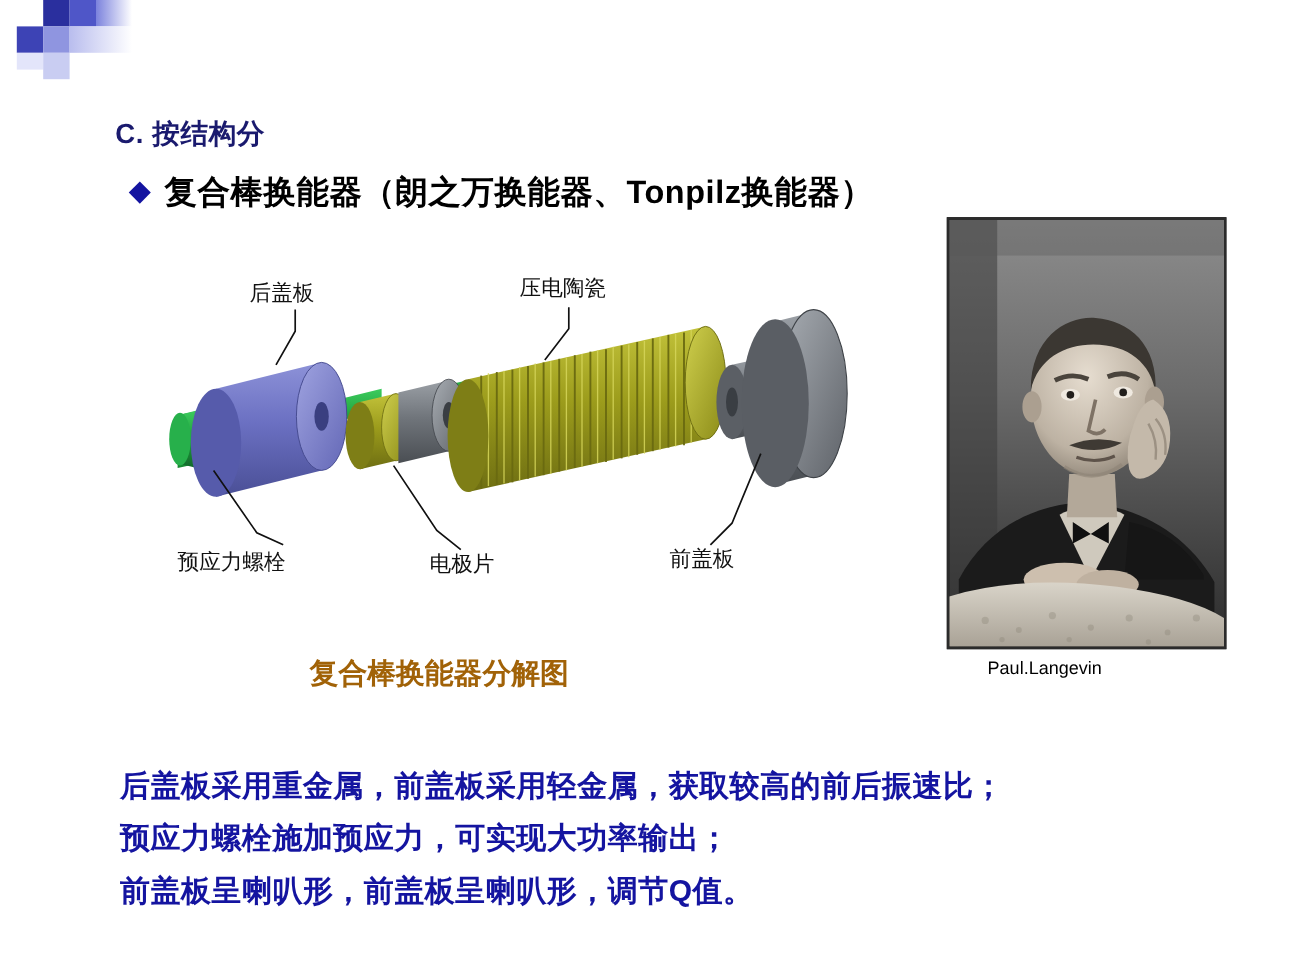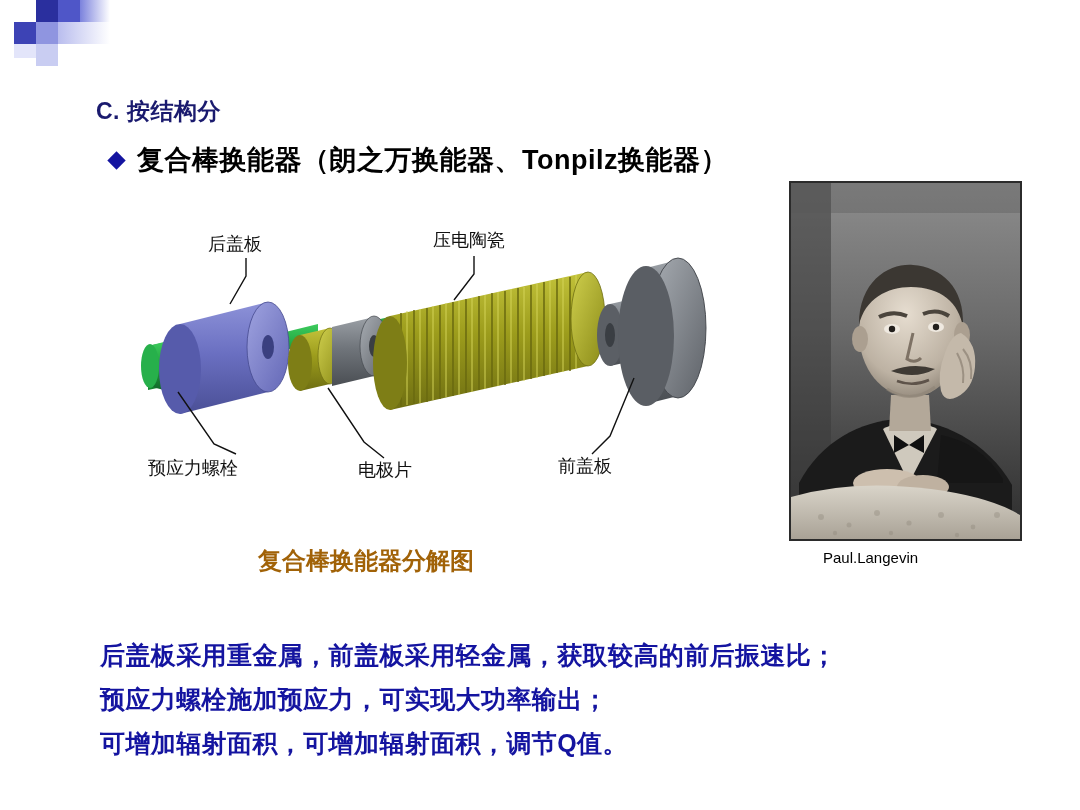--- a/index.html
+++ b/index.html
@@ -360,14 +360,14 @@
     <circle cx="100" cy="350" r="2.2"></circle>
         <circle cx="166" cy="352" r="2.2"></circle>
   </g>
 </svg>
 </div>
 <div class="portrait-caption">Paul.Langevin</div>
 
 <div class="body-text">
   <div class="body-line">后盖板采用重金属，前盖板采用轻金属，获取较高的前后振速比；</div>
   <div class="body-line">预应力螺栓施加预应力，可实现大功率输出；</div>
-  <div class="body-line">可增加辐射面积，可增加辐射面积，调节Q值。</div>
+  <div class="body-line">前盖板呈喇叭形，前盖板呈喇叭形，调节Q值。</div>
 </div>
 
 </body></html>

